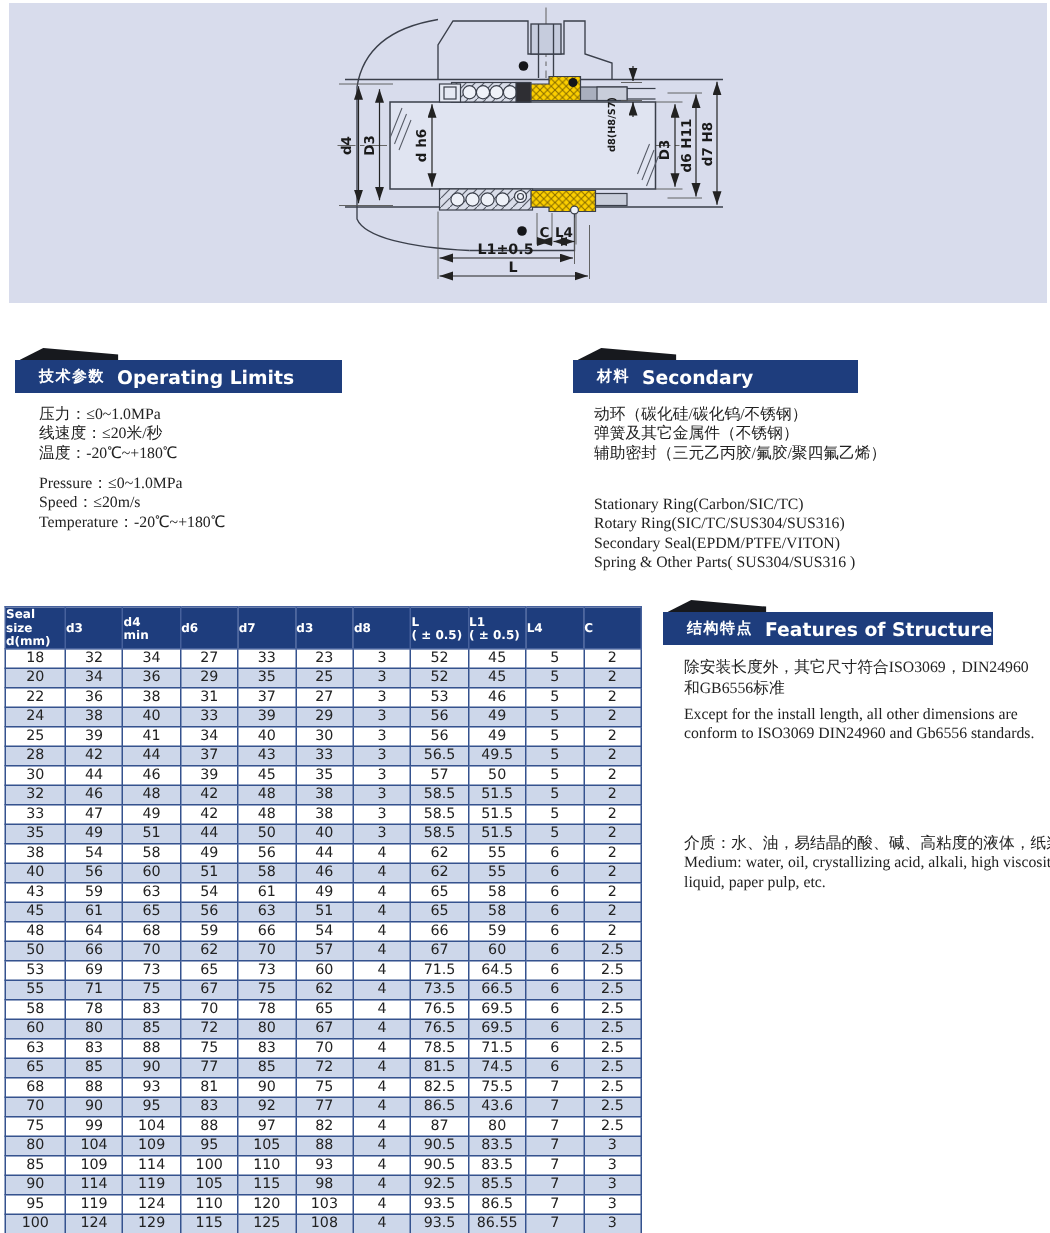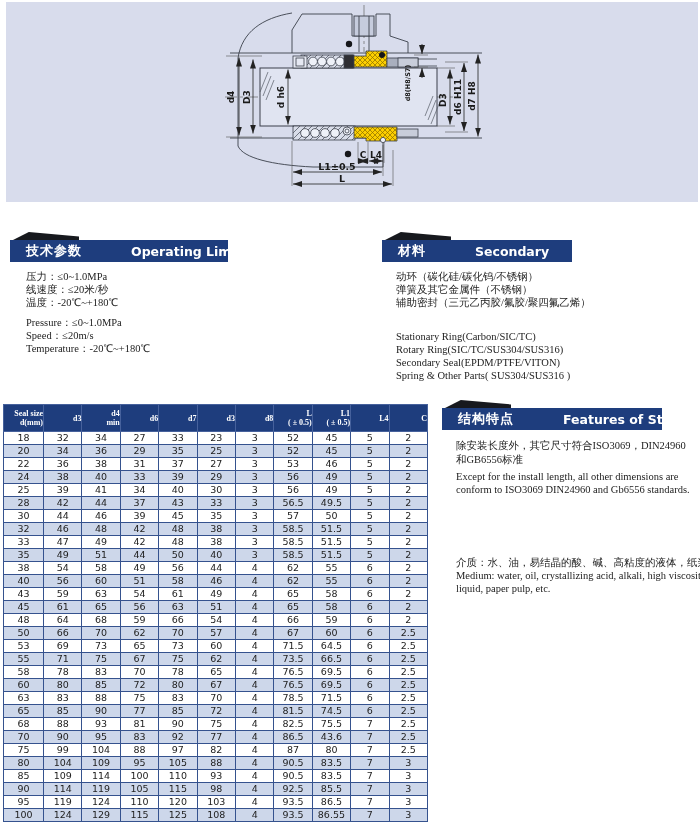--- a/index.html
+++ b/index.html
@@ -2,33 +2,33 @@
 <html><head>
 <meta charset="utf-8">
 <style>
   html,body{margin:0;padding:0;}
   body{width:700px;height:822px;position:relative;background:#fff;overflow:hidden;
        font-family:"DejaVu Sans","Liberation Sans",sans-serif;color:#222;}
   .abs{position:absolute;}
   
   .bar{position:absolute;height:22px;background:#1e3d7d;display:flex;align-items:center;
        padding-left:16px;box-sizing:border-box;gap:8px;color:#fff;font-weight:bold;white-space:nowrap;}
-  .bar-cn{font-size:13px;letter-spacing:1px;}
-  .bar-en{font-size:12.5px;margin-left:41px;}
+  .bar-cn{font-size:10px;letter-spacing:1px;}
+  .bar-en{font-size:12.5px;}
   .fold{position:absolute;left:3px;top:-8px;width:66px;height:8px;background:#17191e;
         clip-path:polygon(0 100%,24% 0,100% 55%,100% 100%);}
   
   .tb{position:absolute;font-size:10.5px;line-height:13px;white-space:nowrap;color:#222;font-family:Liberation Serif, serif;}
   .tb.feat{line-height:14px;}
   
   table.spec{position:absolute;left:3px;top:404px;width:425px;border-collapse:collapse;
              table-layout:fixed;border:1px solid #1e3d7d;}
   table.spec th{background:#1e3d7d;color:#fff;font-size:8px;line-height:9px;font-weight:bold;
-                height:26px;padding:0;text-align:right;vertical-align:middle;
-                border:1px solid #46619c;white-space:pre-line;font-family:Liberation Serif, serif;}
+                height:26px;padding:0;text-align:left;vertical-align:middle;
+                border:1px solid #46619c;white-space:pre-line;}
   table.spec td{font-size:9.5px;height:12px;line-height:12px;padding:0;text-align:center;
                 border:1px solid #35528e;background:#fff;}
   table.spec tr.alt td{background:#cdd7ea;}
   
   svg text{font-family:"DejaVu Sans","Liberation Sans",sans-serif;fill:#1a1a1a;}
   .dim-label{font-size:9px;font-weight:bold;}
   .dim-label-lg{font-size:9.5px;font-weight:bold;}
   .dim-label-sm{font-size:6.5px;font-weight:bold;}
 </style>
 </head>

